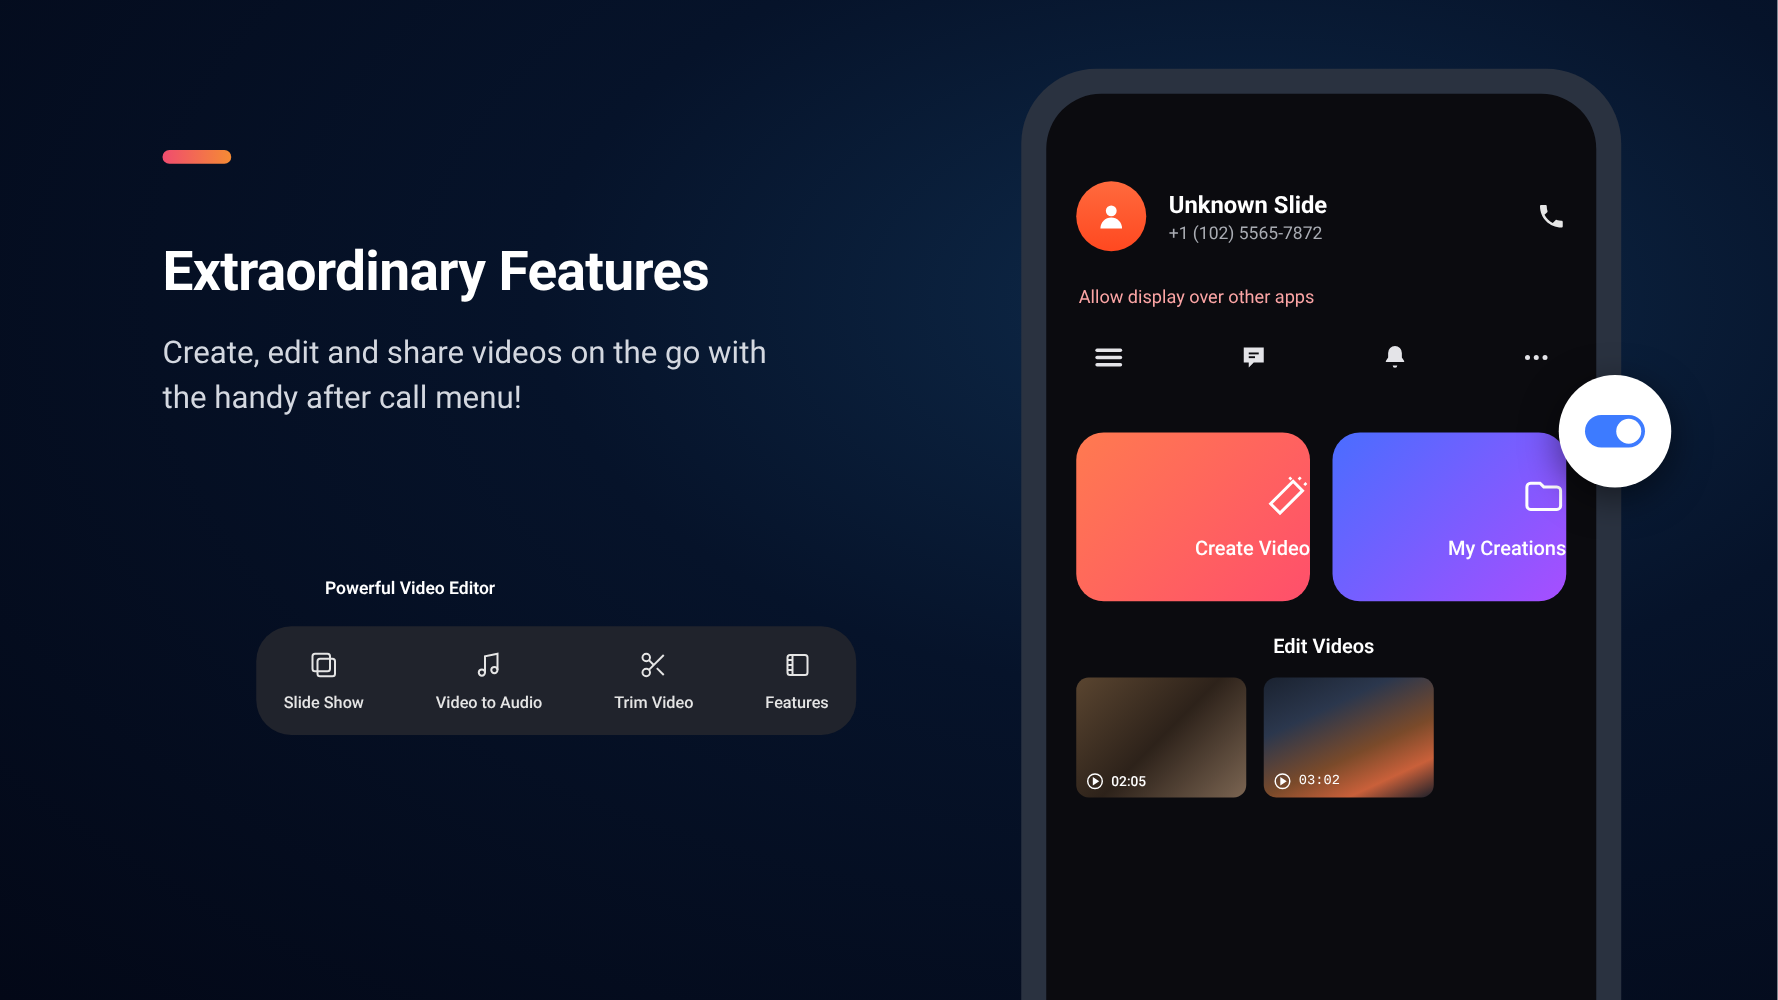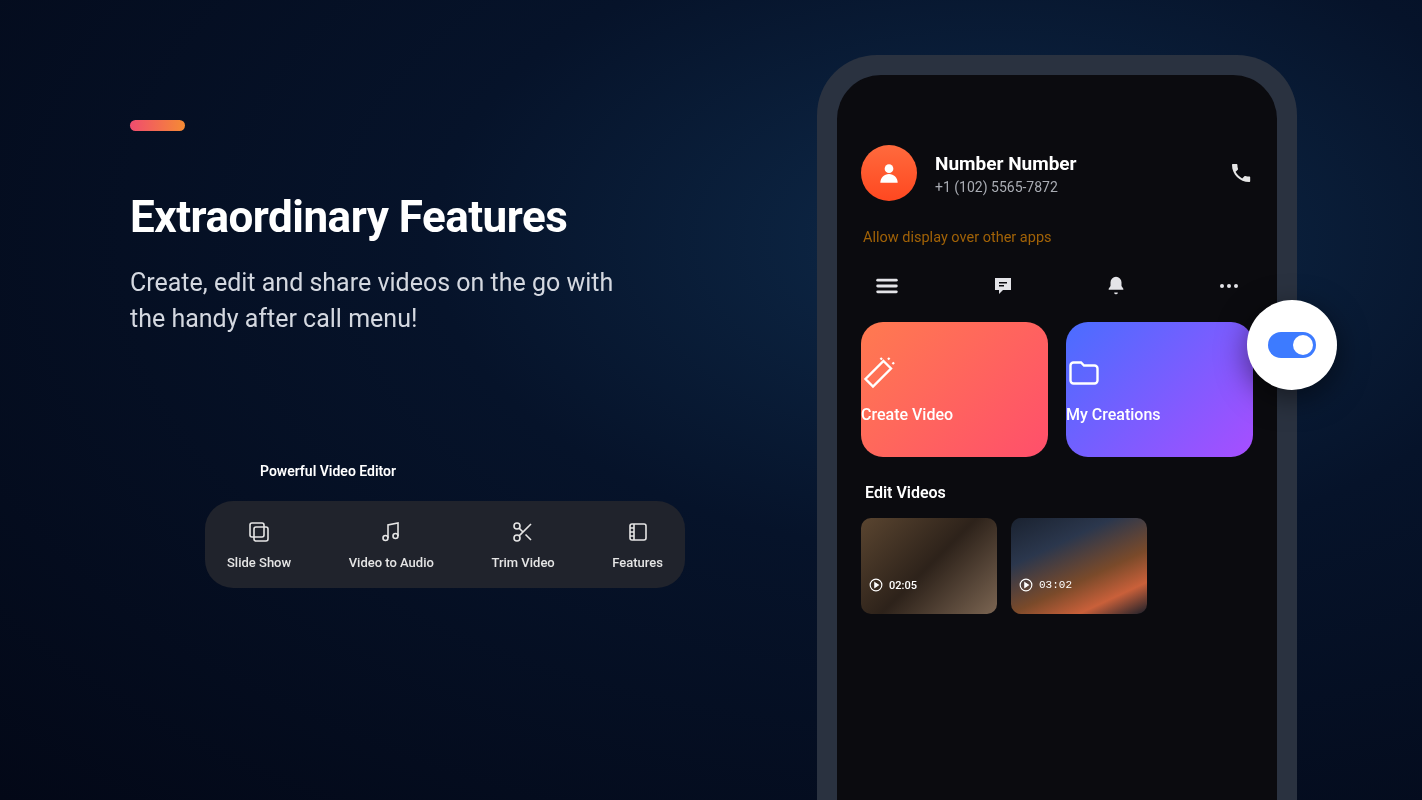--- a/index.html
+++ b/index.html
@@ -120,66 +120,67 @@
     border-radius: 50%;
     background: linear-gradient(180deg, #ff6a3d, #ff4820);
     display: flex;
     align-items: center;
     justify-content: center;
   }
   .caller-info { flex: 1; }
   .caller-name { font-size: 19px; font-weight: 700; margin-bottom: 4px; }
   .caller-number { font-size: 14px; color: #a9acb3; }
   .phone-icon { color: #e6e6e6; }
-  .allow-text { font-size: 14.5px; color: #a16207; margin-bottom: 16px; padding-left: 2px; }
+  .allow-text { font-size: 14.5px; color: #fca5a5; margin-bottom: 16px; padding-left: 2px; }
   .nav-icons {
     display: flex;
     justify-content: space-between;
     align-items: center;
     padding: 10px 12px 22px;
   }
   .nav-icons .icon { color: #e4e4e8; }
   .cards {
     display: flex;
     gap: 18px;
     margin-bottom: 26px;
   }
   .card {
     flex: 1;
     height: 135px;
     border-radius: 22px;
     display: flex;
     flex-direction: column;
-    align-items: flex-start;
+    align-items: flex-end;
     justify-content: center;
     gap: 14px;
+    margin-top: 24px;
   }
   .card-orange {
     background: linear-gradient(135deg, #ff7a50, #ff4f6b);
   }
   .card-purple {
     background: linear-gradient(135deg, #4a6dff, #a74eff);
   }
   .card .card-label { font-size: 16px; font-weight: 500; }
-  .section-label { font-size: 16px; font-weight: 600; margin-bottom: 16px; padding-left: 4px; }
+  .section-label { font-size: 16px; font-weight: 600; margin-bottom: 16px; padding-left: 4px; text-align: center; }
   .video-row {
     display: flex;
     gap: 14px;
   }
   .video-thumb {
     width: 136px;
     height: 96px;
     border-radius: 10px;
     position: relative;
     overflow: hidden;
     background: #222;
   }
   .video-thumb .meta {
     position: absolute;
-    bottom: 22px;
+    bottom: 6px;
     left: 8px;
     display: flex;
     align-items: center;
     gap: 6px;
     font-size: 11px;
     color: #fff;
     font-weight: 500;
   }
   .floating-toggle {
     position: absolute;
@@ -275,21 +276,21 @@
     <div class="phone-notch"></div>
     <div class="phone-screen">
       <div class="caller-row">
         <div class="avatar">
           <svg width="26" height="26" viewBox="0 0 24 24" fill="#fff">
               <circle cx="12" cy="8" r="4"></circle>
               <path d="M4 21c0-4.4 3.6-8 8-8s8 3.6 8 8"></path>
             </svg>
         </div>
         <div class="caller-info">
-          <div class="caller-name">Number Number</div>
+          <div class="caller-name">Unknown Slide</div>
           <div class="caller-number">+1 (102) 5565-7872</div>
         </div>
         <div class="phone-icon">
           <svg width="24" height="24" viewBox="0 0 24 24" fill="#e6e6e6">
               <path d="M6.6 10.8c1.4 2.8 3.8 5.2 6.6 6.6l2.2-2.2c.3-.3.7-.4 1-.2 1.2.4 2.5.6 3.8.6.6 0 1 .4 1 1V20c0 .6-.4 1-1 1C10.6 21 3 13.4 3 4c0-.6.4-1 1-1h3.4c.6 0 1 .4 1 1 0 1.3.2 2.6.6 3.8.1.3 0 .7-.2 1l-2.2 2z"></path>
             </svg>
         </div>
       </div>
       <div class="allow-text">Allow display over other apps</div>
       <div class="nav-icons">

